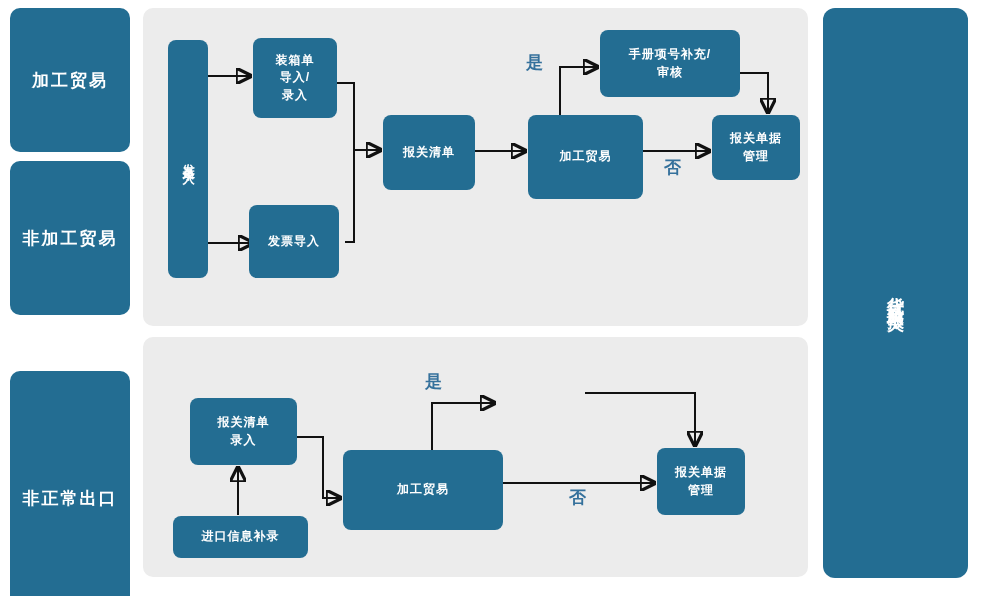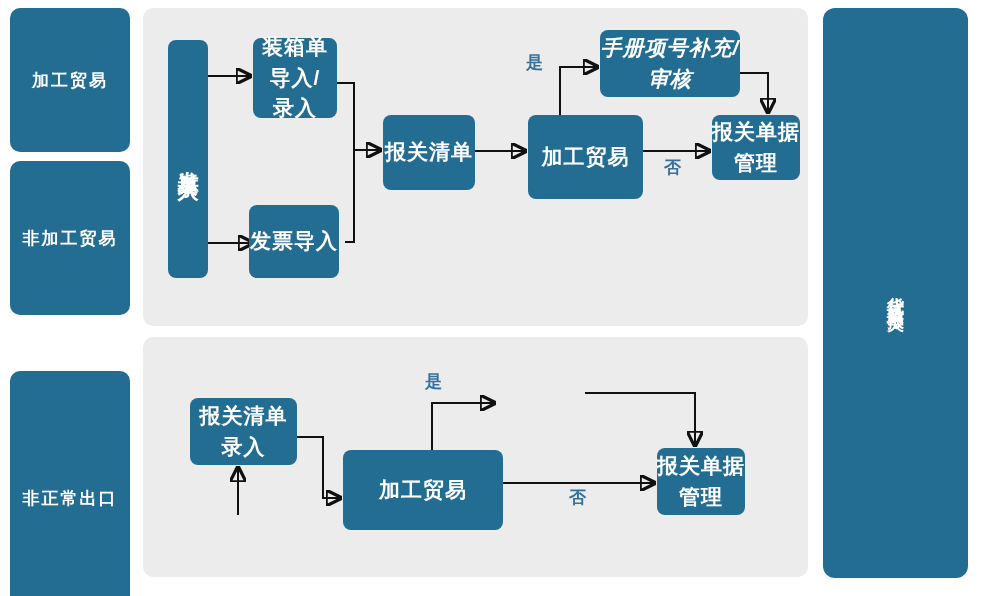--- a/index.html
+++ b/index.html
@@ -14,21 +14,21 @@
         display:flex;align-items:center;justify-content:center;
         font-size:17px;font-weight:bold;letter-spacing:2px;text-align:center;}
   .lane.l1{left:10px;top:8px;width:120px;height:144px;}
   .lane.l2{left:10px;top:161px;width:120px;height:154px;}
   .lane.l3{left:10px;top:371px;width:120px;height:254px;}
   .lane.right{left:823px;top:8px;width:145px;height:570px;border-radius:12px;
         writing-mode:vertical-lr;text-orientation:upright;letter-spacing:3px;}
 
   .node{position:absolute;background:#236d92;color:#ffffff;border-radius:8px;
         display:flex;align-items:center;justify-content:center;
-        font-size:21px;font-weight:bold;letter-spacing:1px;line-height:1.45;
+        font-size:12px;font-weight:bold;letter-spacing:1px;line-height:1.45;
         text-align:center;white-space:pre-line;z-index:3;}
   .node.vert{writing-mode:vertical-lr;text-orientation:upright;letter-spacing:2px;}
 
   .decision{position:absolute;color:#35719c;font-size:17px;font-weight:bold;z-index:3;}
 
   svg.connectors{position:absolute;left:0;top:0;z-index:2;pointer-events:none;}
   svg.connectors path{stroke:#111111;stroke-width:2;fill:none;}
 </style>
 </head>
 <body>
@@ -67,30 +67,31 @@
     <path d="M503 483 H653" marker-end="url(#ah)"></path>
   </svg>
 
   <div class="node vert" style="left:168px;top:40px;width:40px;height:238px;">发运单录入</div>
   <div class="node" style="left:253px;top:38px;width:84px;height:80px;">装箱单
 导入/
 录入</div>
   <div class="node" style="left:249px;top:205px;width:90px;height:73px;">发票导入</div>
   <div class="node" style="left:383px;top:115px;width:92px;height:75px;">报关清单</div>
   <div class="node" style="left:528px;top:115px;width:115px;height:84px;">加工贸易</div>
-  <div class="node" style="left:600px;top:30px;width:140px;height:67px;font-style:italic;">手册项号补充/
+  <div class="node" style="left:600px;top:30px;width:140px;height:67px;">手册项号补充/
 审核</div>
   <div class="node" style="left:712px;top:115px;width:88px;height:65px;">报关单据
 管理</div>
 
   <div class="decision" style="left:526px;top:51px;">是</div>
   <div class="decision" style="left:664px;top:156px;">否</div>
 
   <div class="node" style="left:190px;top:398px;width:107px;height:67px;">报关清单
 录入</div>
+  <div class="node" style="left:173px;top:516px;width:135px;height:42px;">进口信息补录</div>
   <div class="node" style="left:343px;top:450px;width:160px;height:80px;">加工贸易</div>
   <div class="node" style="left:657px;top:448px;width:88px;height:67px;">报关单据
 管理</div>
 
   <div class="decision" style="left:425px;top:370px;">是</div>
   <div class="decision" style="left:569px;top:486px;">否</div>
 
 </div>
 
 </body></html>

